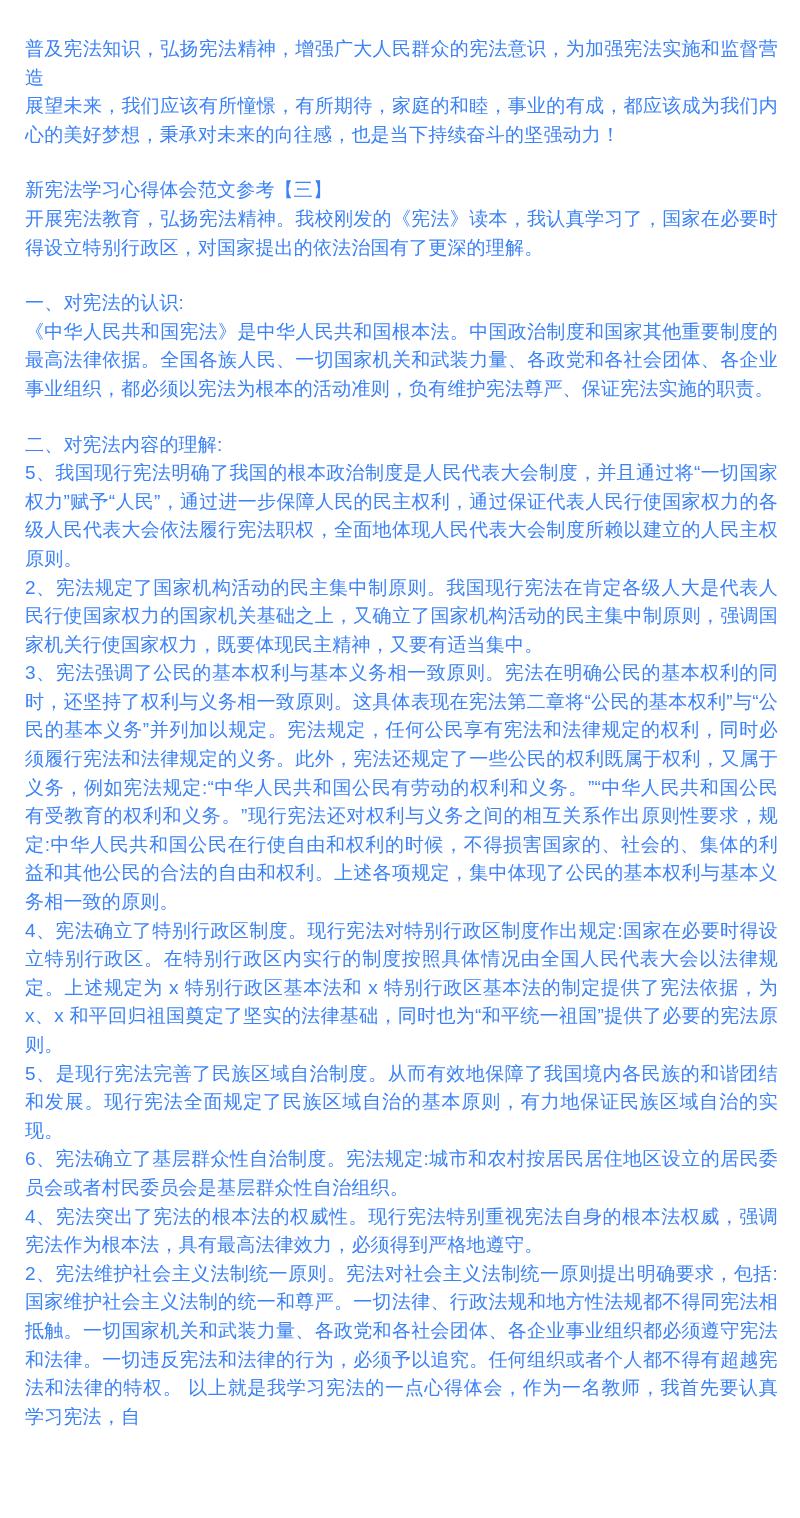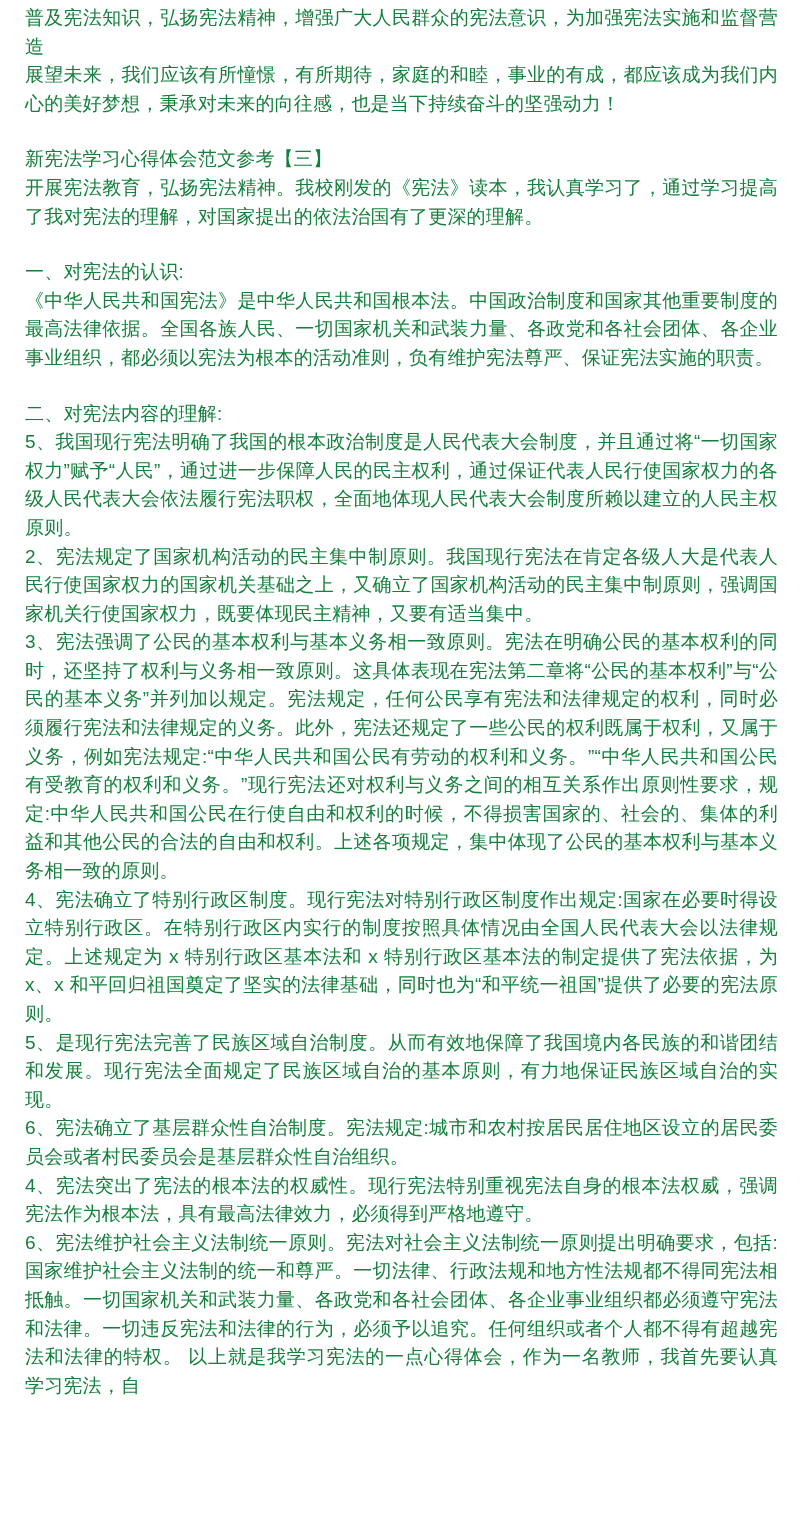--- a/index.html
+++ b/index.html
@@ -27,30 +27,30 @@
     letter-spacing: 0.2px;
     word-break: break-all;
   }
   
   .gap-xl { margin-top: 51px; }   
   .gap-md { margin-top: 27px; }
 </style>
 </head>
 <body style="background: rgb(255, 255, 255);">
 
-<div class="doc-page" style="color: #15803d;">
+<div class="doc-page" style="color: #3b82f6; margin-top: 31px;">
 
   <p class="para">普及宪法知识，弘扬宪法精神，增强广大人民群众的宪法意识，为加强宪法实施和监督营造</p>
 
 
   <p class="para">展望未来，我们应该有所憧憬，有所期待，家庭的和睦，事业的有成，都应该成为我们内心的美好梦想，秉承对未来的向往感，也是当下持续奋斗的坚强动力！</p>
 
   <p class="para gap-md">新宪法学习心得体会范文参考【三】</p>
 
-  <p class="para">开展宪法教育，弘扬宪法精神。我校刚发的《宪法》读本，我认真学习了，通过学习提高了我对宪法的理解，对国家提出的依法治国有了更深的理解。</p>
+  <p class="para">开展宪法教育，弘扬宪法精神。我校刚发的《宪法》读本，我认真学习了，国家在必要时得设立特别行政区，对国家提出的依法治国有了更深的理解。</p>
 
   <p class="para gap-md">一、对宪法的认识:</p>
 
   <p class="para">《中华人民共和国宪法》是中华人民共和国根本法。中国政治制度和国家其他重要制度的最高法律依据。全国各族人民、一切国家机关和武装力量、各政党和各社会团体、各企业事业组织，都必须以宪法为根本的活动准则，负有维护宪法尊严、保证宪法实施的职责。</p>
 
   <p class="para gap-md">二、对宪法内容的理解:</p>
 
   <p class="para">5、我国现行宪法明确了我国的根本政治制度是人民代表大会制度，并且通过将“一切国家权力”赋予“人民”，通过进一步保障人民的民主权利，通过保证代表人民行使国家权力的各级人民代表大会依法履行宪法职权，全面地体现人民代表大会制度所赖以建立的人民主权原则。</p>
 
   <p class="para">2、宪法规定了国家机构活动的民主集中制原则。我国现行宪法在肯定各级人大是代表人民行使国家权力的国家机关基础之上，又确立了国家机构活动的民主集中制原则，强调国家机关行使国家权力，既要体现民主精神，又要有适当集中。</p>
@@ -58,15 +58,15 @@
   <p class="para">3、宪法强调了公民的基本权利与基本义务相一致原则。宪法在明确公民的基本权利的同时，还坚持了权利与义务相一致原则。这具体表现在宪法第二章将“公民的基本权利”与“公民的基本义务”并列加以规定。宪法规定，任何公民享有宪法和法律规定的权利，同时必须履行宪法和法律规定的义务。此外，宪法还规定了一些公民的权利既属于权利，又属于义务，例如宪法规定:“中华人民共和国公民有劳动的权利和义务。”“中华人民共和国公民有受教育的权利和义务。”现行宪法还对权利与义务之间的相互关系作出原则性要求，规定:中华人民共和国公民在行使自由和权利的时候，不得损害国家的、社会的、集体的利益和其他公民的合法的自由和权利。上述各项规定，集中体现了公民的基本权利与基本义务相一致的原则。</p>
 
   <p class="para">4、宪法确立了特别行政区制度。现行宪法对特别行政区制度作出规定:国家在必要时得设立特别行政区。在特别行政区内实行的制度按照具体情况由全国人民代表大会以法律规定。上述规定为 x 特别行政区基本法和 x 特别行政区基本法的制定提供了宪法依据，为 x、x 和平回归祖国奠定了坚实的法律基础，同时也为“和平统一祖国”提供了必要的宪法原则。</p>
 
   <p class="para">5、是现行宪法完善了民族区域自治制度。从而有效地保障了我国境内各民族的和谐团结和发展。现行宪法全面规定了民族区域自治的基本原则，有力地保证民族区域自治的实现。</p>
 
   <p class="para">6、宪法确立了基层群众性自治制度。宪法规定:城市和农村按居民居住地区设立的居民委员会或者村民委员会是基层群众性自治组织。</p>
 
   <p class="para">4、宪法突出了宪法的根本法的权威性。现行宪法特别重视宪法自身的根本法权威，强调宪法作为根本法，具有最高法律效力，必须得到严格地遵守。</p>
 
-  <p class="para">6、宪法维护社会主义法制统一原则。宪法对社会主义法制统一原则提出明确要求，包括:国家维护社会主义法制的统一和尊严。一切法律、行政法规和地方性法规都不得同宪法相抵触。一切国家机关和武装力量、各政党和各社会团体、各企业事业组织都必须遵守宪法和法律。一切违反宪法和法律的行为，必须予以追究。任何组织或者个人都不得有超越宪法和法律的特权。  以上就是我学习宪法的一点心得体会，作为一名教师，我首先要认真学习宪法，自</p>
+  <p class="para">2、宪法维护社会主义法制统一原则。宪法对社会主义法制统一原则提出明确要求，包括:国家维护社会主义法制的统一和尊严。一切法律、行政法规和地方性法规都不得同宪法相抵触。一切国家机关和武装力量、各政党和各社会团体、各企业事业组织都必须遵守宪法和法律。一切违反宪法和法律的行为，必须予以追究。任何组织或者个人都不得有超越宪法和法律的特权。  以上就是我学习宪法的一点心得体会，作为一名教师，我首先要认真学习宪法，自</p>
 
 </div>
 
 </body></html>

